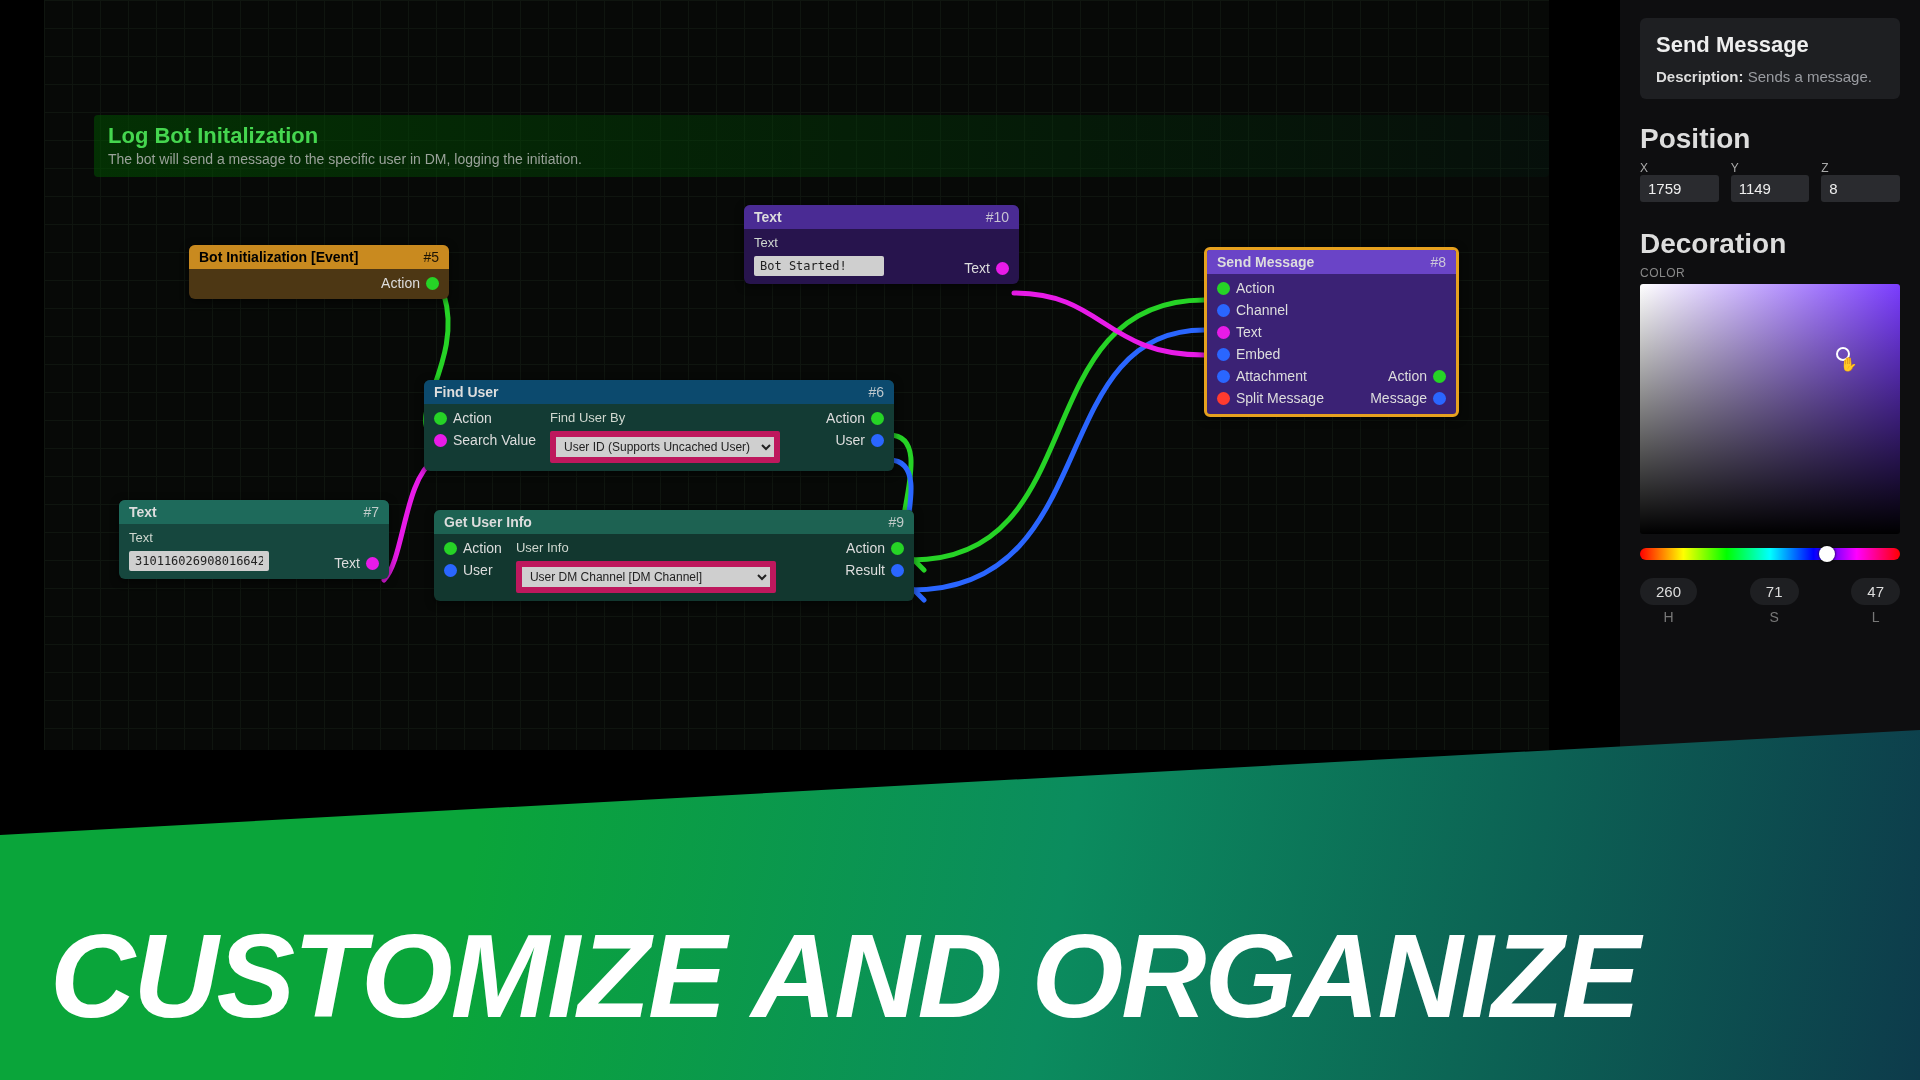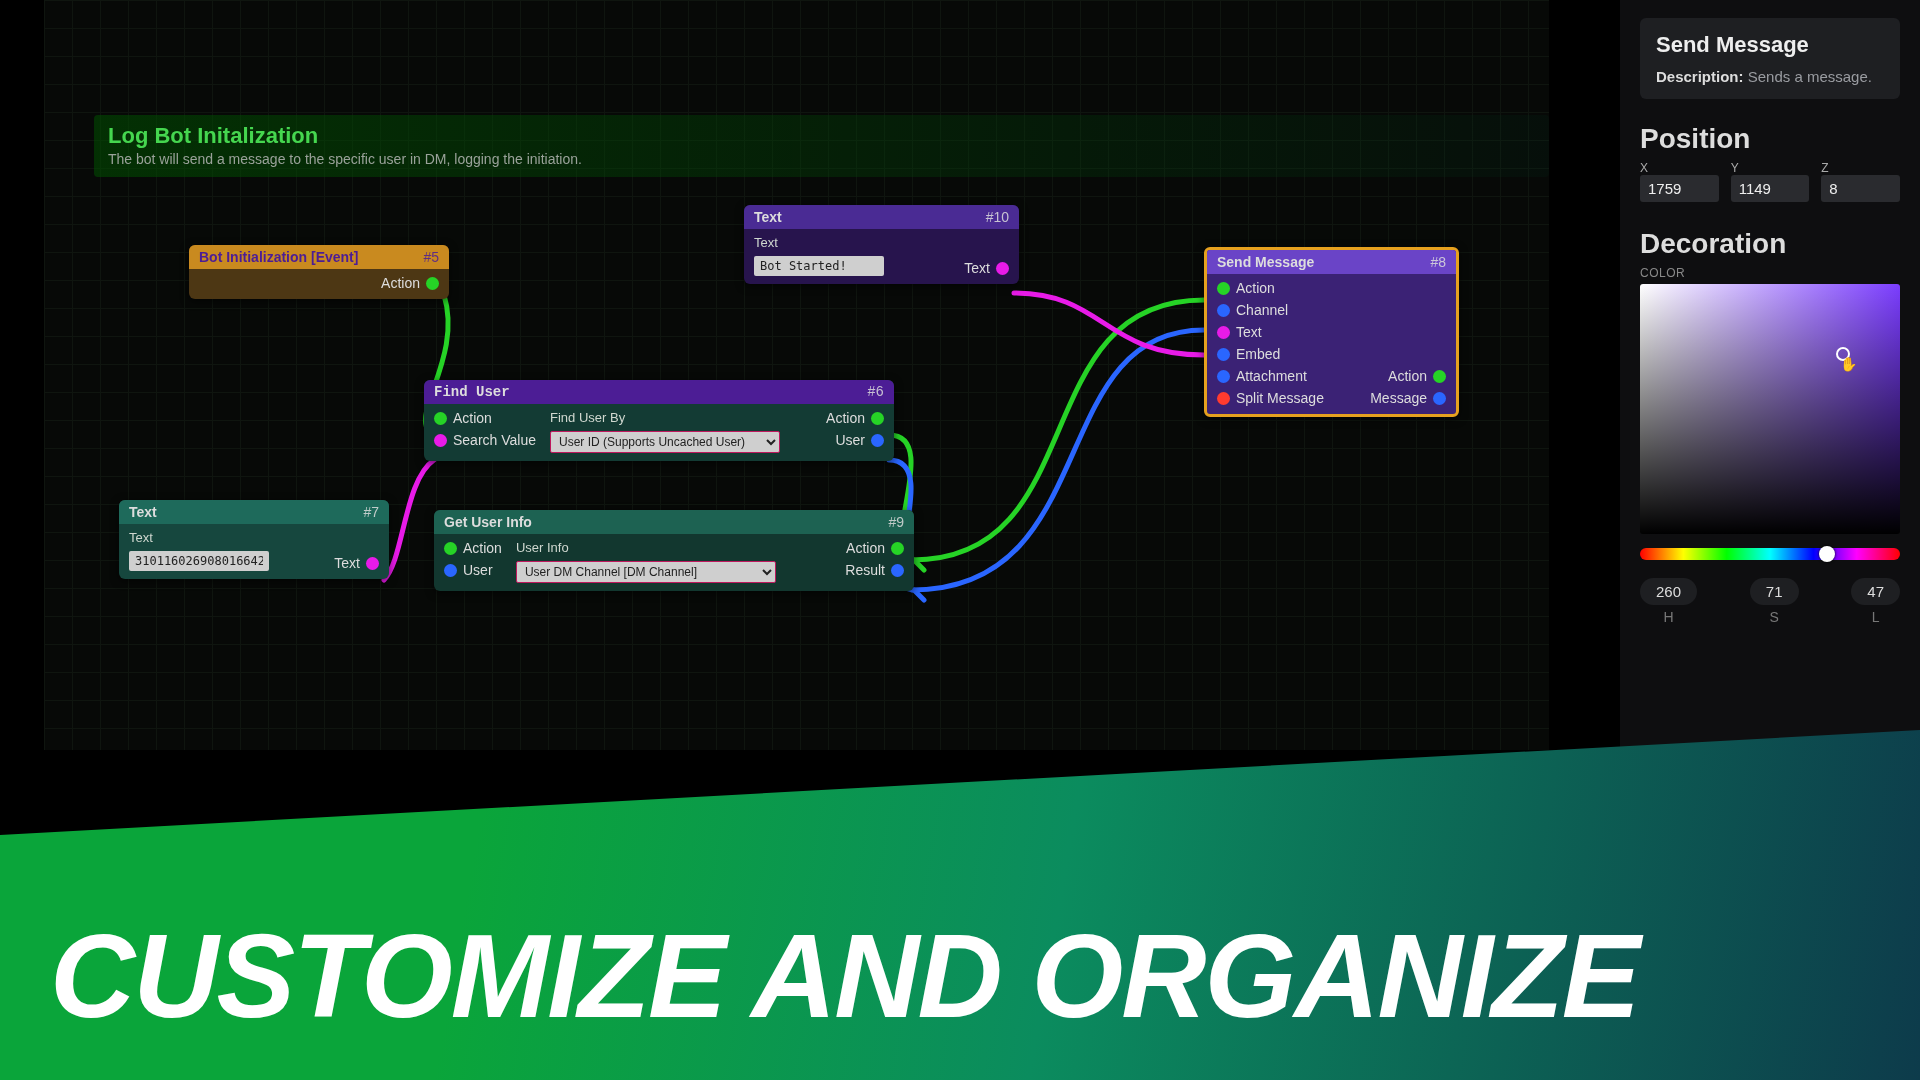--- a/index.html
+++ b/index.html
@@ -17,28 +17,28 @@
 .col.right { margin-left: auto; align-items: flex-end; }
 .port { display: flex; align-items: center; gap: 6px; white-space: nowrap; }
 .port.right { flex-direction: row-reverse; }
 .dot { width: 13px; height: 13px; border-radius: 50%; flex: none; }
 .green { background: #26d326; }
 .magenta { background: #e81be8; }
 .blue { background: #2a66ff; }
 .red { background: #ff3b2f; }
 .field-label { font-size: 13px; color: #cfd7cf; }
 .field-input { background: #cfcfcf; color: #222; font-family: monospace; font-size: 12px; padding: 3px 6px; border-radius: 2px; border: none; display: block; }
-.field-select { background: #cfcfcf; color: #222; font-size: 12px; padding: 2px 4px; border-radius: 2px; border: 1px solid #be185d; width: 230px; }
+.field-select { background: #cfcfcf; color: #222; font-size: 12px; padding: 2px 4px; border-radius: 2px; border: 6px solid #be185d; width: 230px; }
 
 #node5 { left: 145px; top: 245px; width: 260px; background: #4d3714; }
-#node5 .hdr { background: #c98a1f; color: #4c1d95; align-items: flex-end; }
+#node5 .hdr { background: #c98a1f; color: #000000; align-items: flex-end; }
 #node7 { left: 75px; top: 500px; width: 270px; background: #16473e; }
 #node7 .hdr { background: #1e6a5b; }
 #node6 { left: 380px; top: 380px; width: 470px; background: #133b34; }
-#node6 .hdr { background: #4c1d95; font-family: Liberation Mono, monospace; }
+#node6 .hdr { background: #0c4a6e; }
 #node9 { left: 390px; top: 510px; width: 480px; background: #12372f; }
 #node9 .hdr { background: #1d6252; }
 #node10 { left: 700px; top: 205px; width: 275px; background: #27144d; }
 #node10 .hdr { background: #4a2b94; }
 #node8 { left: 1160px; top: 247px; width: 255px; background: #3b2275; border: 3px solid #e6a11f; }
 #node8 .hdr { background: #6a44c7; }
 
 svg#wires { position: absolute; left: 0; top: 0; width: 1505px; height: 750px; pointer-events: none; }
 .wire { fill: none; stroke-width: 5; stroke-linecap: round; }
 

